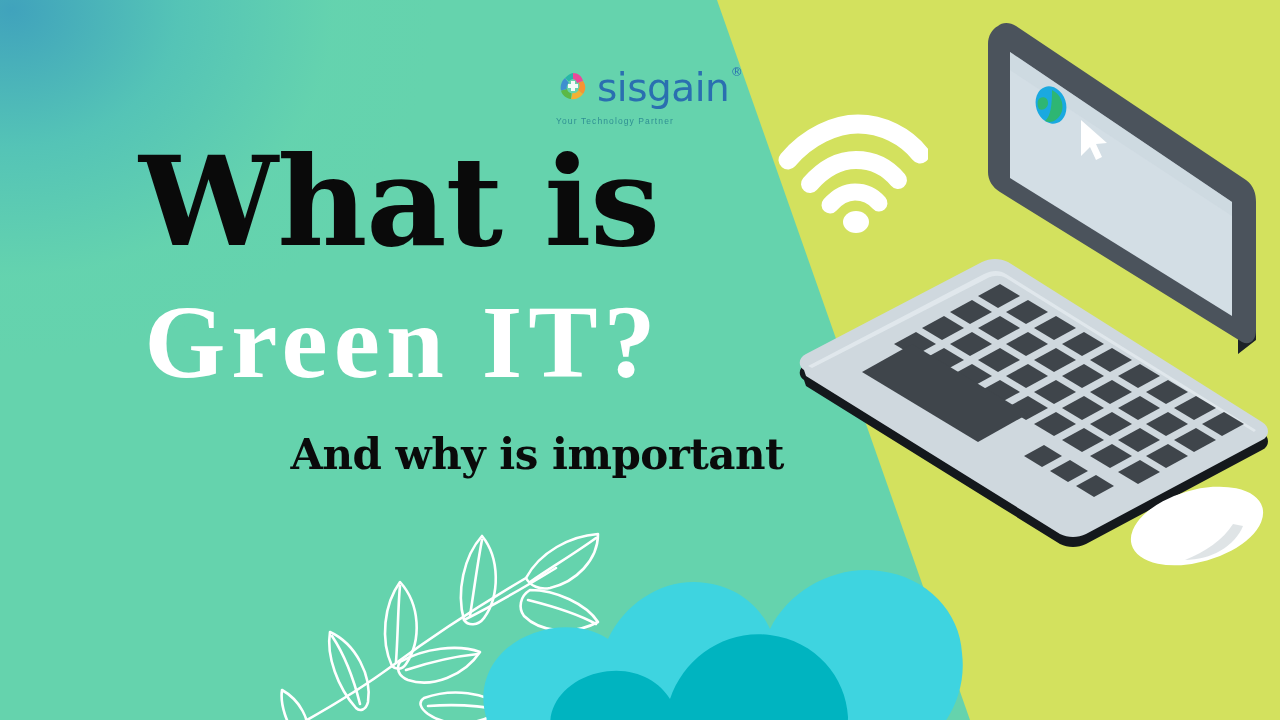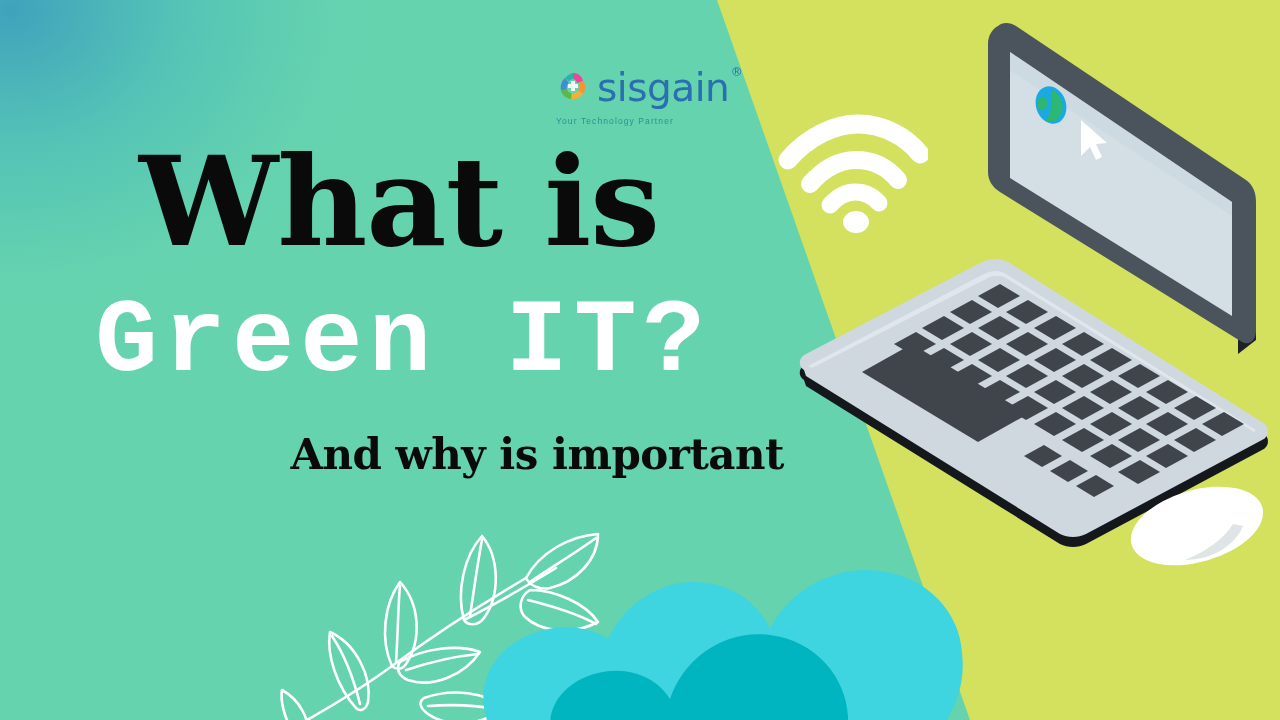--- a/index.html
+++ b/index.html
@@ -114,21 +114,21 @@
     font-weight:700;
     font-size:124px;
     line-height:1.0;
     color:#0a0a0a;
     text-align:center;
     letter-spacing:-1px;
     padding-left:10px;
   }
   .title-line-2 {
     margin-top:26px;
-    font-family:Liberation Mono, monospace;
+    font-family:Liberation Serif, serif;
     font-weight:700;
     font-size:104px;
     line-height:1.0;
     color:#ffffff;
     text-align:center;
     letter-spacing:6px;
     padding-left:18px;
   }
   .subtitle {
     margin-top:40px;

